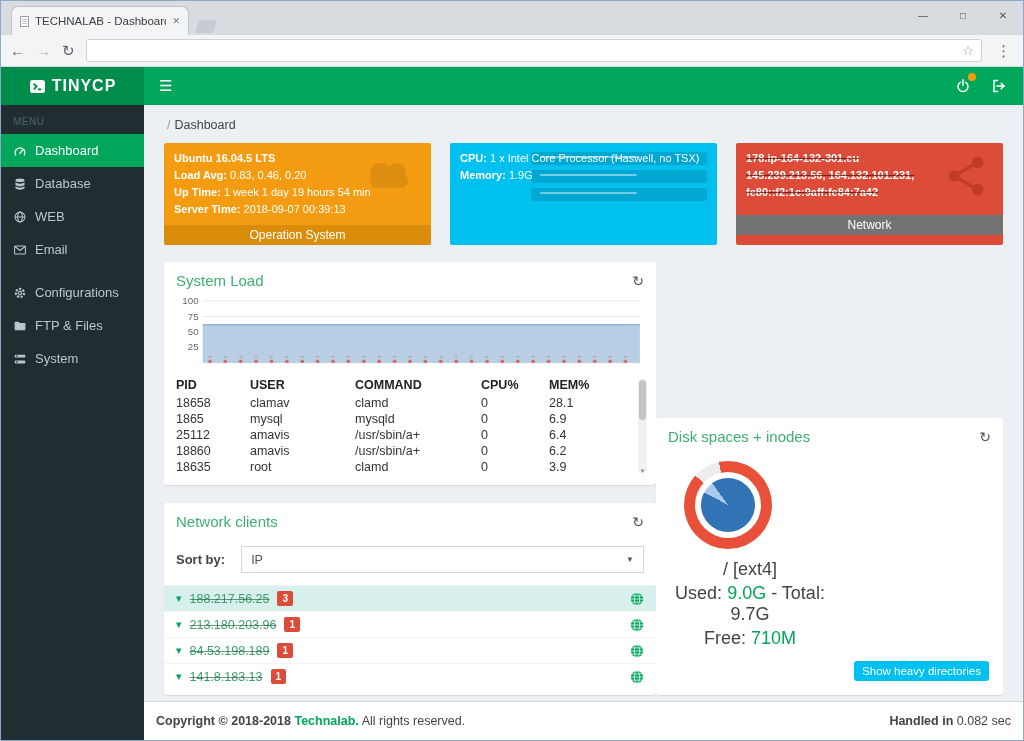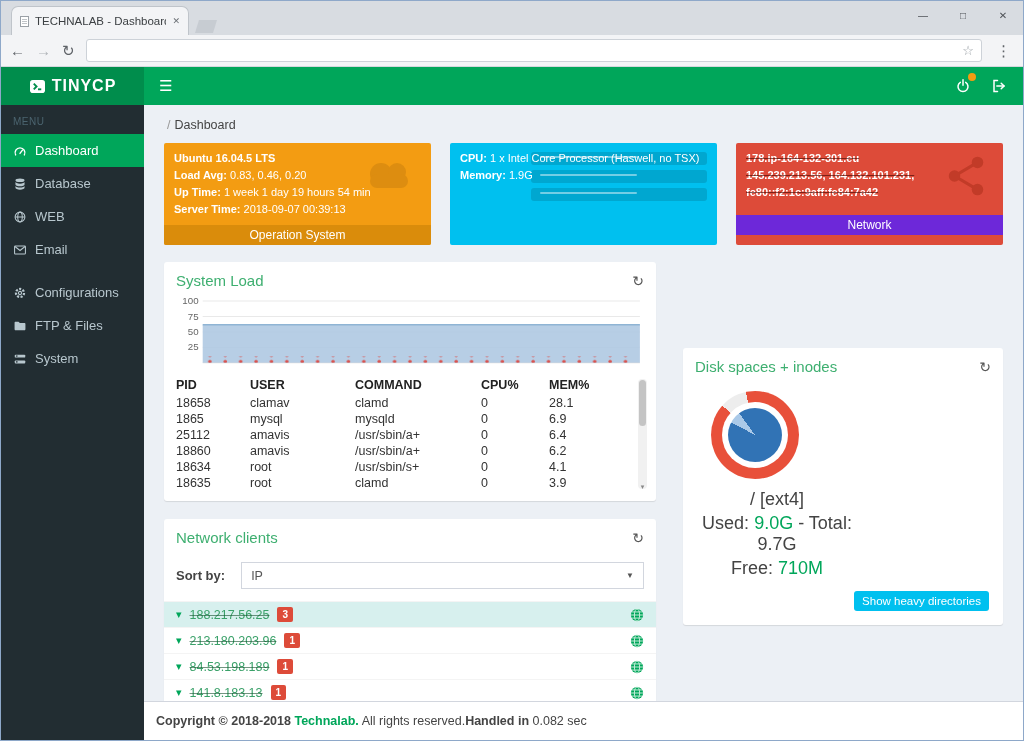--- a/index.html
+++ b/index.html
@@ -53,31 +53,31 @@
   
   .infobox-row{display:flex;gap:19px}
   .infobox{flex:1;border-radius:2px;color:#fff;overflow:hidden}
   .ib-body{padding:7px 10px;min-height:72px;position:relative}
   .ib-line{font-size:11px;line-height:1.55;font-weight:bold;white-space:nowrap;position:relative;z-index:1}
   .ib-line .val{font-weight:normal}
   .ib-line.wrap{white-space:normal}
   .ib-footer{text-align:center;font-size:12px;padding:3px 0;position:relative;z-index:1}
   .orange{background:#f39c12}.orange .ib-footer{background:#da8c0b}
   .cyan{background:#00c0ef}.cyan .ib-footer{background:#00a7d0}
-  .red{background:#dd4b39}.red .ib-footer{background:#6d28d9}
+  .red{background:#dd4b39}.red .ib-footer{background:#737373}
   .ib-icon{position:absolute;z-index:0}
   .cloud-pos{right:12px;top:14px;width:60px;height:36px}
   .share-pos{right:14px;top:10px;width:46px;height:46px}
   .server-bars{position:absolute;right:10px;top:9px;width:176px;display:flex;flex-direction:column;gap:5px;z-index:0}
   .server-bar{height:13px;border-radius:3px;background:#00a7d0}
   .server-bar::before{content:'';display:block;height:2px;width:55%;background:rgba(255,255,255,.45);margin:4px 0 0 9px;border-radius:1px}
   .redacted{text-decoration:line-through;text-decoration-color:rgba(70,10,5,.65)}
 
   
-  .panels{display:flex;gap:27px;margin-top:17px;align-items:center}
+  .panels{display:flex;margin-top:17px;align-items:flex-end}
   .col-left{width:492px;display:flex;flex-direction:column;gap:18px;flex:none}
   .col-right{flex:1}
   .panel{background:#fff;border-radius:3px;box-shadow:0 1px 1px rgba(0,0,0,.1)}
   .panel-h{display:flex;align-items:center;justify-content:space-between;padding:10px 12px 8px}
   .panel-h h3{font-size:15px;font-weight:normal;color:#3eaf70}
   .refresh{color:#555;font-size:14px;cursor:pointer;line-height:1}
 
   
   .chart{padding:0 12px}
   .chart svg{display:block;width:100%}
@@ -112,21 +112,21 @@
   .select .caret{margin-left:auto;font-size:8px;color:#555}
   .nc-row{display:flex;align-items:center;gap:8px;padding:5px 12px;border-top:1px solid #f4f4f4;font-size:12.5px;cursor:pointer}
   .nc-row.hl{background:#d7f0ee}
   .nc-chevron{color:#00a65a;font-size:11px;line-height:1}
   .nc-ip{color:#3aa169;text-decoration:line-through;text-decoration-color:rgba(20,80,45,.6)}
   .nc-badge{background:#dd4b39;color:#fff;font-size:10px;font-weight:bold;padding:1px 5px;border-radius:2px;line-height:1.3}
   .nc-globe{margin-left:auto;width:14px;height:14px;display:inline-flex}
   .nc-pad{height:6px}
 
   
-  .main-footer{background:#fff;border-top:1px solid #d2d6de;padding:12px;display:flex;font-size:12.5px;color:#444;flex:none}
+  .main-footer{background:#fff;border-top:1px solid #d2d6de;padding:12px;display:flex;justify-content:space-between;font-size:12.5px;color:#444;flex:none}
   .brand{color:#00a65a;font-weight:bold}
 </style>
 </head>
 <body>
 
 <div class="window">
 
   <div class="tabstrip">
     <div class="tab">
       <span class="favicon"></span>
@@ -369,27 +369,20 @@
                           <td>6.4</td>
                       </tr>
                       <tr>
                         <td>18860</td>
                           <td>amavis</td>
                           <td>/usr/sbin/a+</td>
                           <td>0</td>
                           <td>6.2</td>
                       </tr>
                       <tr>
-                        <td>18634</td>
-                          <td>root</td>
-                          <td>/usr/sbin/s+</td>
-                          <td>0</td>
-                          <td>4.1</td>
-                      </tr>
-                      <tr>
                         <td>18635</td>
                           <td>root</td>
                           <td>clamd</td>
                           <td>0</td>
                           <td>3.9</td>
                       </tr>
                     </tbody>
                   </table>
                   <div class="vscroll">
                     <div class="vthumb"></div>

